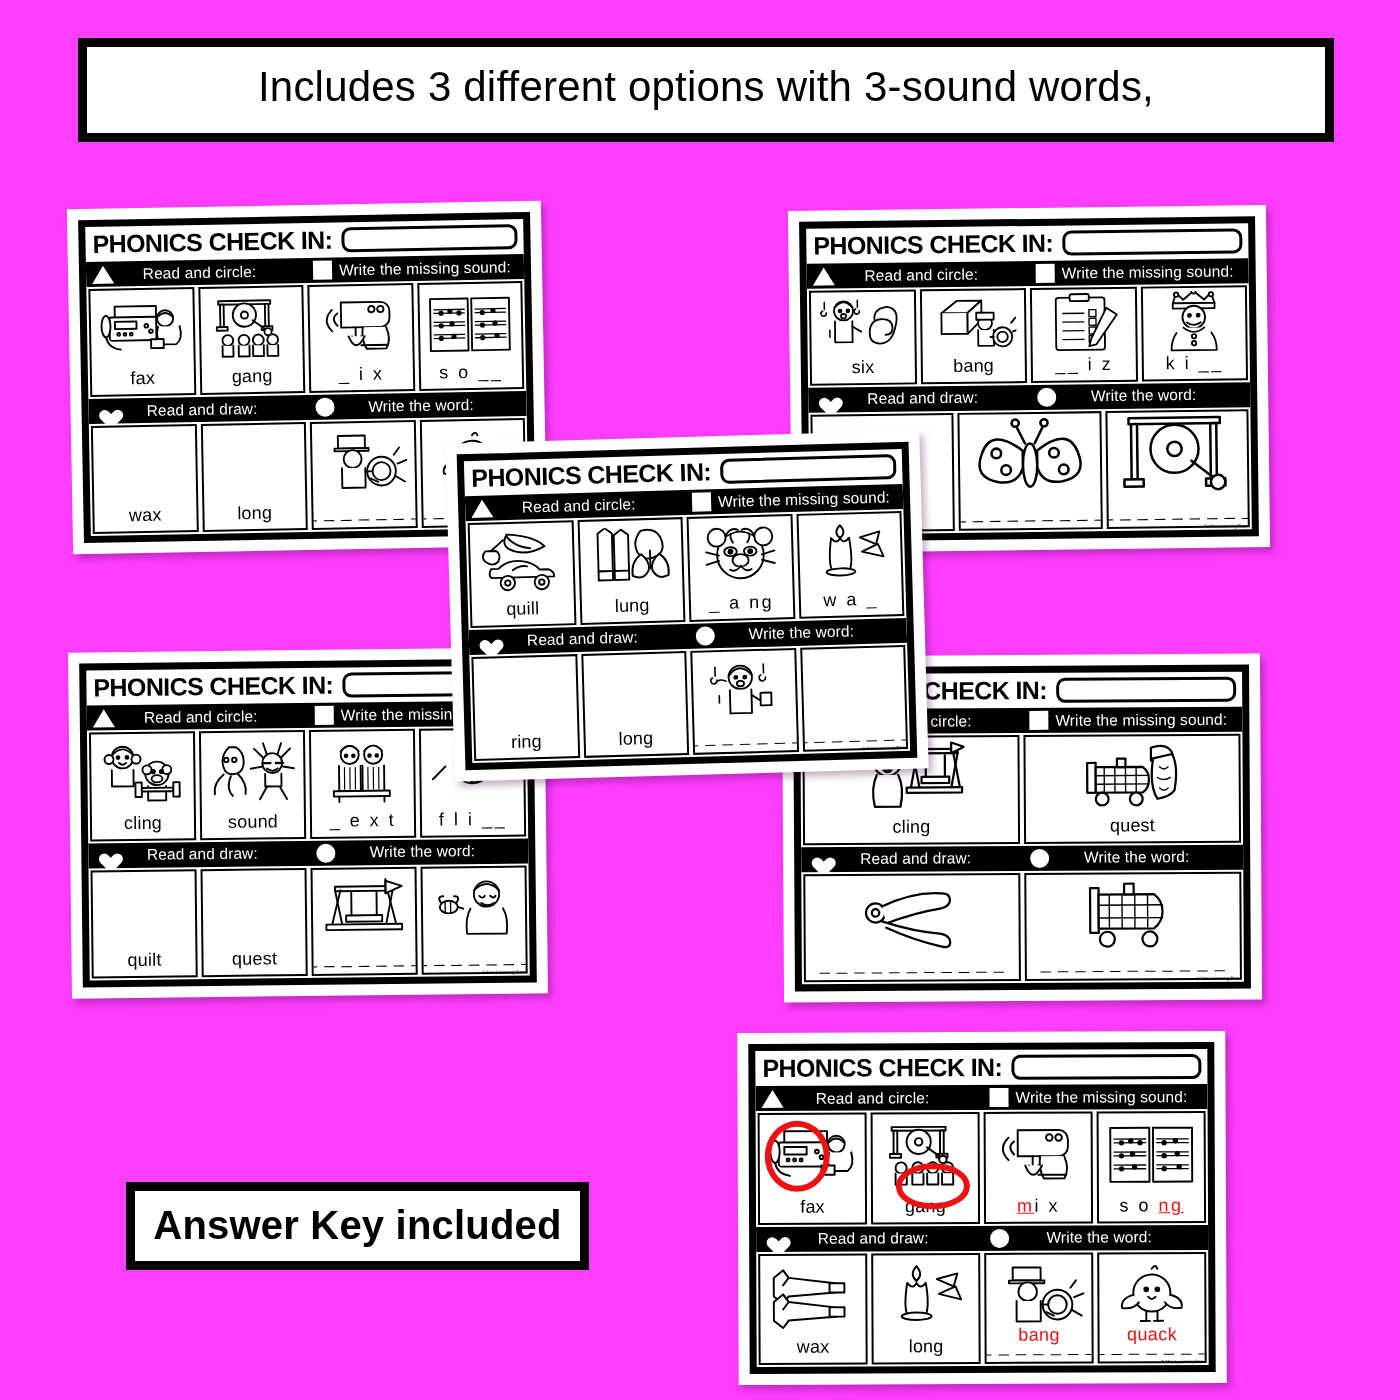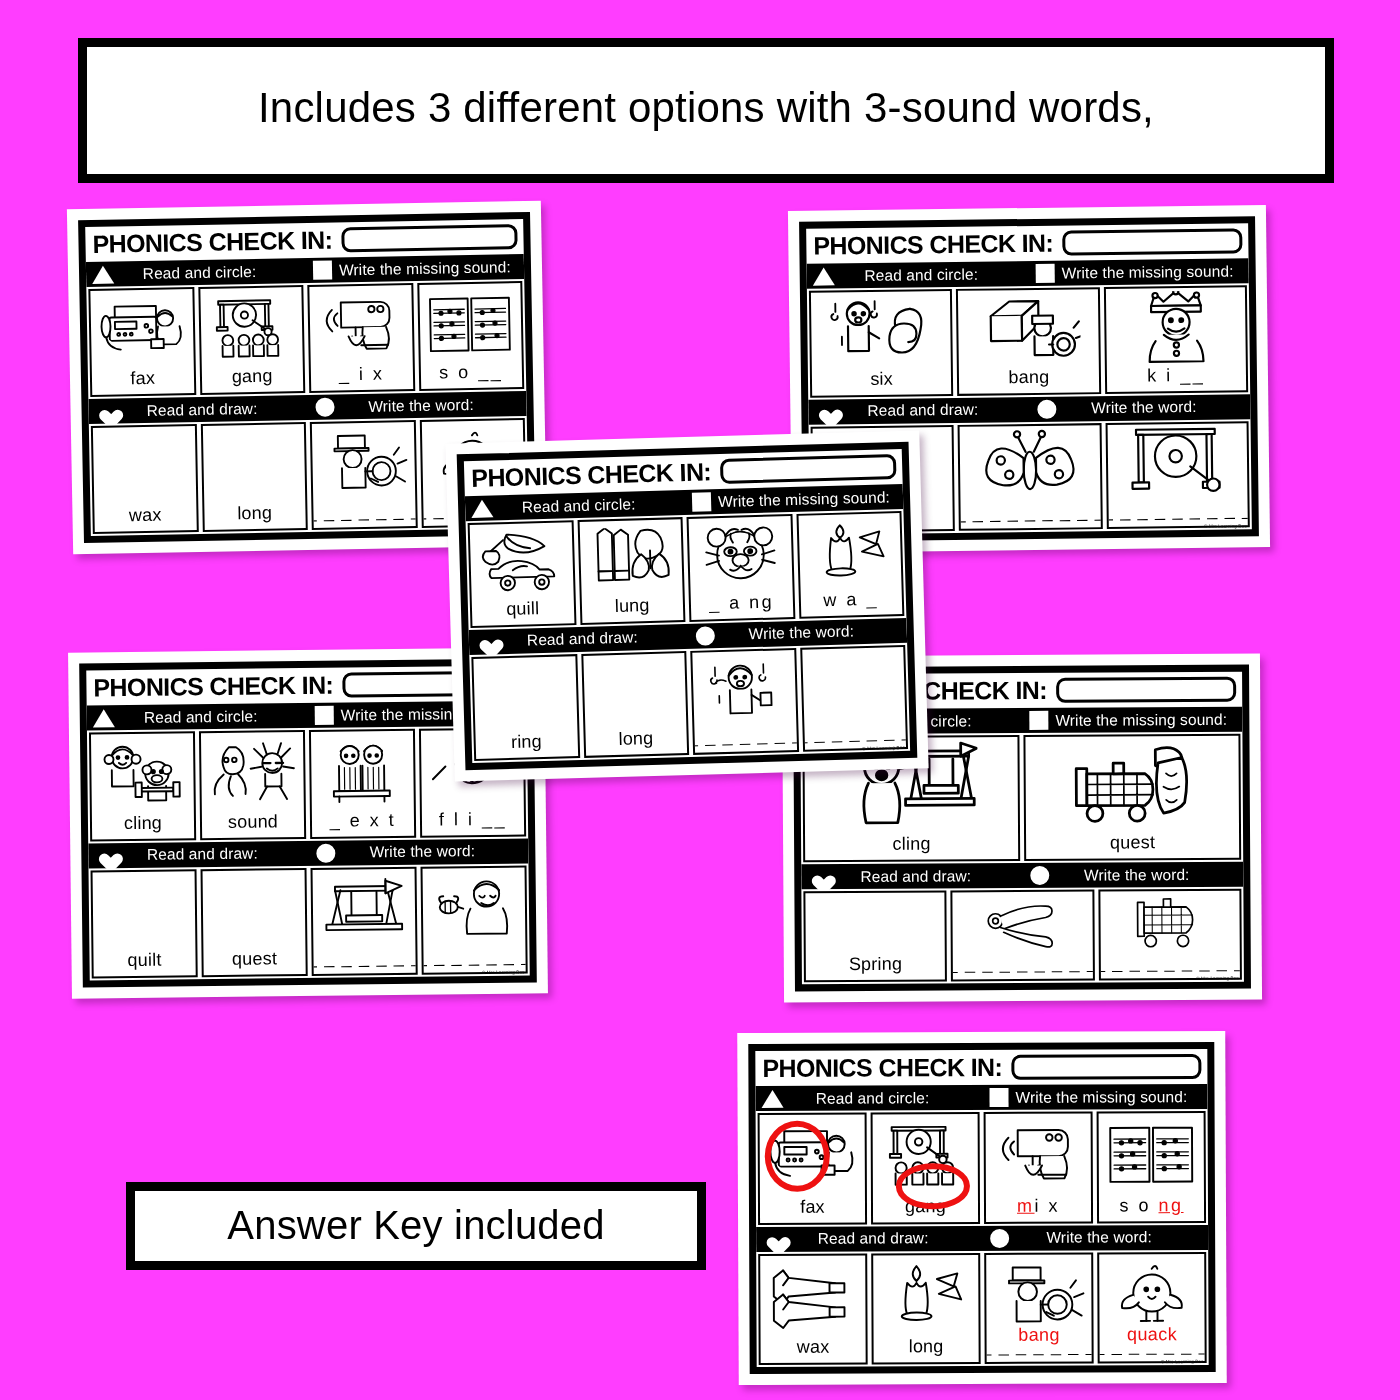--- a/index.html
+++ b/index.html
@@ -18,28 +18,29 @@
     background:#ffffff;
     border:9px solid #000;
     box-sizing:border-box;
     display:flex;align-items:center;justify-content:center;
     text-align:center;
     color:#000;
     line-height:1.18;
     letter-spacing:.2px;
   }
   #banner-top{
-    left:78px;top:38px;width:1256px;height:145px;
+    left:78px;top:38px;width:1256px;height:104px;
     font-size:42px;
     padding:4px 26px 10px 26px;
   }
   #banner-top .txt{display:block;}
   #banner-answer{
-    left:126px;top:1182px;width:580px;height:88px;
+    left:126px;top:1182px;width:463px;height:88px;
     font-size:40px;
+    font-weight:bold;
   }
 
   
   .card{
     position:absolute;
     background:#ffffff;
     padding:11px;
     box-sizing:border-box;
     box-shadow:4px 5px 7px rgba(60,0,60,.30);
   }
@@ -430,20 +431,37 @@
                 <circle cx="84" cy="50" r="6"></circle>
                 <path d="M74 50 h-4"></path>
                 <path d="M94 34 l5-6 M96 44 l6-2"></path>
               </svg>
             </div>
             <div class="cell-word">bang</div>
           </div>
         <div class="cell">
             <div class="pic">
               <svg viewBox="0 0 100 70">
+                <rect x="18" y="6" width="56" height="60" rx="3"></rect>
+                <rect x="34" y="2" width="22" height="8" rx="2"></rect>
+                <g stroke-width="1.6">
+                  <path d="M26 24h24M26 34h24M26 44h24M26 54h24"></path>
+                  <rect x="56" y="20" width="8" height="8"></rect>
+                  <rect x="56" y="30" width="8" height="8"></rect>
+                  <rect x="56" y="40" width="8" height="8"></rect>
+                  <rect x="56" y="50" width="8" height="8"></rect>
+                </g>
+                <path d="M76 18 l12 8 l-24 34 l-8 2 l2-8 z"></path>
+              </svg>
+            </div>
+            <div class="cell-word spaced">__ i z</div>
+          </div>
+        <div class="cell">
+            <div class="pic">
+              <svg viewBox="0 0 100 70">
                 <path d="M26 14 l4-12 l8 8 l12-10 l12 10 l8-8 l4 12 z"></path>
                 <circle cx="30" cy="4" r="2.5"></circle>
                 <circle cx="50" cy="0.5" r="2.5"></circle>
                 <circle cx="70" cy="4" r="2.5"></circle>
                 <rect x="26" y="14" width="48" height="6"></rect>
                 <circle cx="50" cy="30" r="13"></circle>
                 <circle cx="45" cy="28" r="1.8" fill="#000"></circle>
                 <circle cx="55" cy="28" r="1.8" fill="#000"></circle>
                 <path d="M42 36 q8 6 16 0"></path>
                 <path d="M38 42 q12 10 24 0"></path>
@@ -742,24 +760,20 @@
           </div>
         <div class="bar-half">
             <span class="bar-icon">
               <i class="circ"></i>
             </span>
             <span class="bar-label">Write the word:</span>
           </div>
       </div>
       <div class="row">
         <div class="cell">
-            <div class="pic"></div>
-            <div class="cell-word">Spring</div>
-          </div>
-        <div class="cell">
             <div class="pic">
               <svg viewBox="0 0 100 70">
                 <circle cx="16" cy="32" r="9"></circle>
                 <circle cx="16" cy="32" r="3.5"></circle>
                 <path d="M22 26 q30-14 56-12 q8 0 8 6 q0 6-8 8 q-26 4-52 14"></path>
                 <path d="M22 40 q30 10 56 12 q8 2 8 8 q0 6-8 4 q-26-6-52-18"></path>
               </svg>
             </div>
             <div class="dashline">_ _ _ _ _ _ _ _ _ _ _</div>
           </div>

